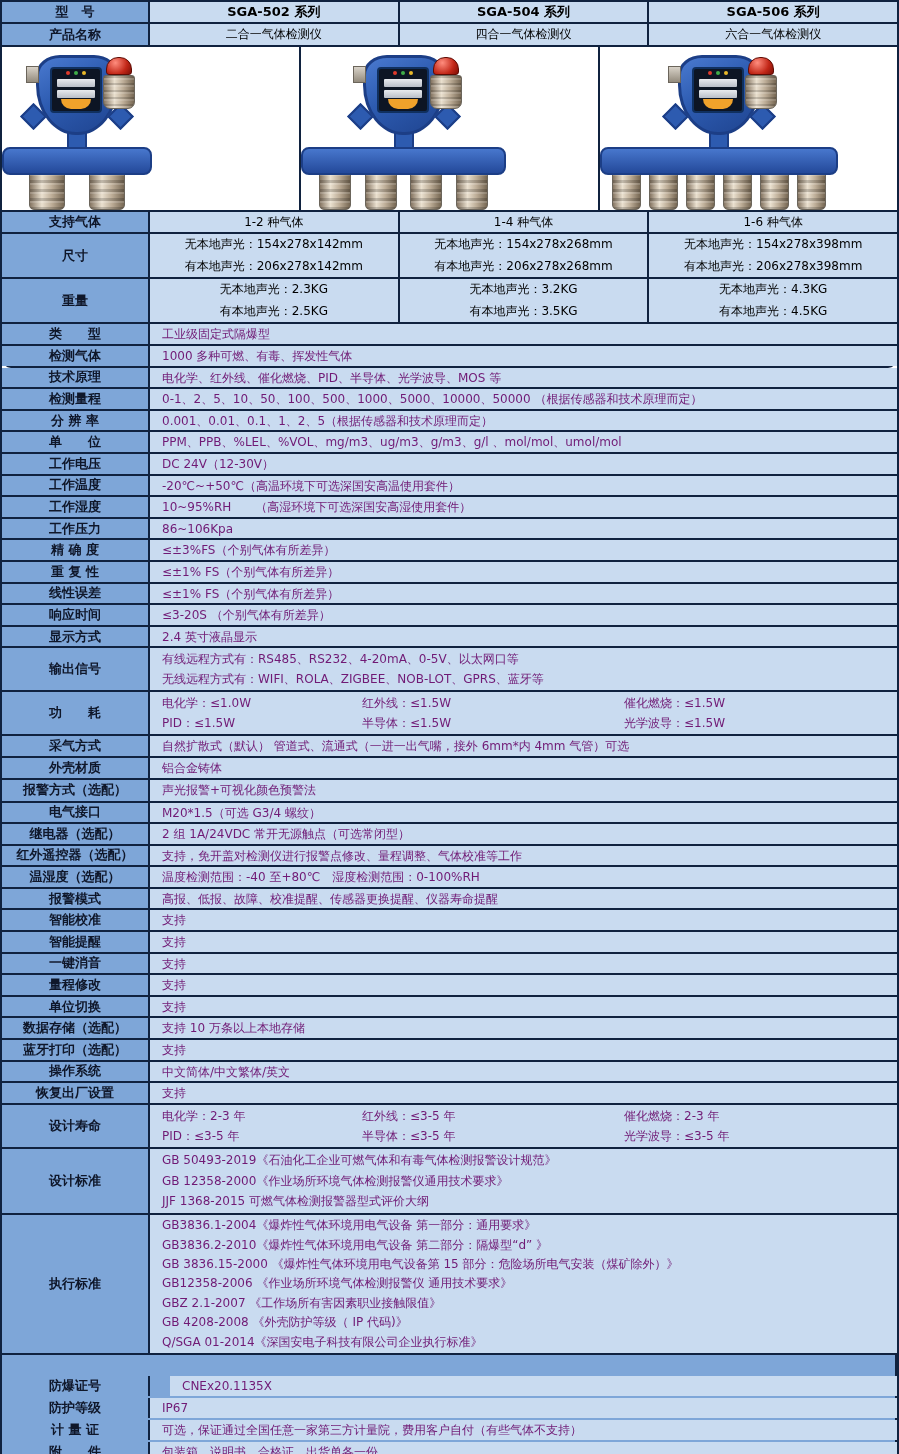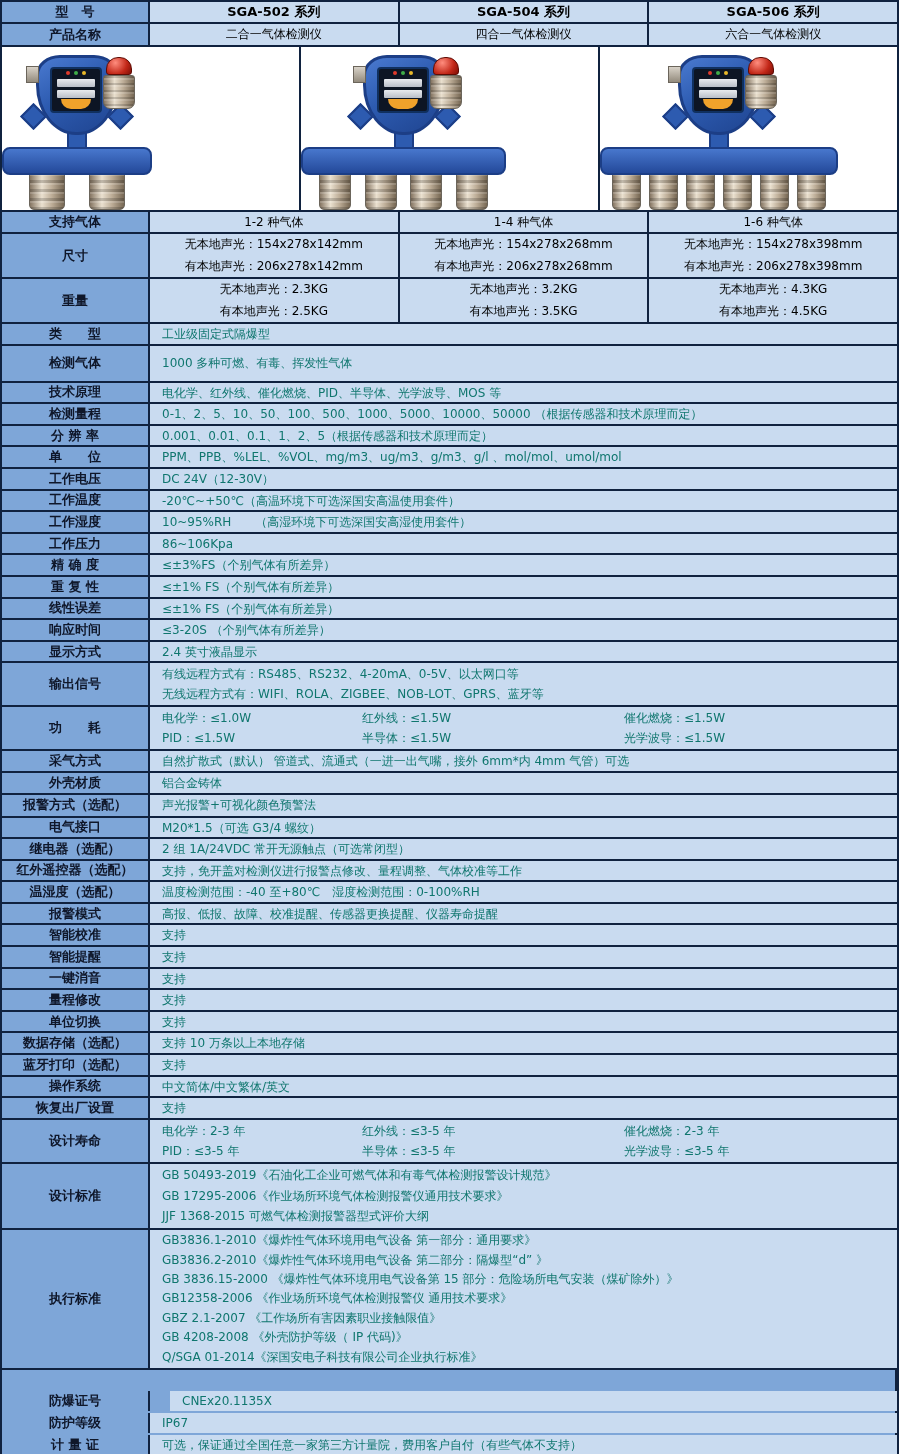--- a/index.html
+++ b/index.html
@@ -4,21 +4,21 @@
 <style>
   html,body{margin:0;padding:0;background:#ffffff;}
   body{width:899px;height:1454px;font-family:"DejaVu Sans","Liberation Sans",sans-serif;}
   .sheet{position:absolute;left:0;top:0;width:899px;height:1454px;background:#fff;box-sizing:border-box;border:2px solid #10223f;}
   .row{display:flex;border-bottom:2px solid #10223f;box-sizing:border-box;}
   .row:last-child{border-bottom:none;}
   .cell{box-sizing:border-box;border-right:2px solid #10223f;overflow:hidden;}
   .cell:last-child{border-right:none;}
   .lab{flex:0 0 148px;background:#7ea6d8;display:flex;align-items:center;justify-content:center;
        font-weight:bold;font-size:13px;color:#0f172a;text-align:center;white-space:nowrap;}
-  .val{flex:1 1 0;background:#c9dbf0;font-size:12px;color:#0f766e;}
+  .val{flex:1 1 0;background:#c9dbf0;font-size:12px;color:#701a75;}
   .col3{flex:1 1 0;background:#c9dbf0;font-size:12px;color:#000;display:flex;flex-direction:column;
         align-items:center;justify-content:space-around;text-align:center;}
   .center1{justify-content:center;}
   .bold{font-weight:bold;font-size:13px;}
   .fullval{display:flex;flex-direction:column;justify-content:space-around;padding:1px 0 1px 12px;}
   .fullval .ln{white-space:nowrap;line-height:1.55;}
   .gridln{display:grid;grid-template-columns:200px 262px 286px 1fr;white-space:nowrap;}
   .imgcell{background:#ffffff;display:flex;align-items:flex-start;justify-content:center;}
   
   .h-hdr{height:22px;} .h-pn{height:23px;} .h-img{height:165px;} .h-gas{height:22px;} .h-2x3{height:45px;}
@@ -212,21 +212,21 @@
     </div>
   </div>
 
   <div id="spec-rows">
       <div class="row" style="height: 21.6px;">
         <div class="cell lab">类　　型</div>
         <div class="cell val fullval">
           <div class="ln">工业级固定式隔爆型</div>
         </div>
       </div>
-      <div class="row" style="height: 37px;">
+      <div class="row" style="height: 22px; border-radius: 9px;">
         <div class="cell lab">检测气体</div>
         <div class="cell val fullval">
           <div class="ln">1000 多种可燃、有毒、挥发性气体</div>
         </div>
       </div>
       <div class="row" style="height: 21.6px;">
         <div class="cell lab">技术原理</div>
         <div class="cell val fullval">
           <div class="ln">电化学、红外线、催化燃烧、PID、半导体、光学波导、MOS 等</div>
         </div>
@@ -441,28 +441,28 @@
             <span>PID：≤3-5 年</span>
             <span>半导体：≤3-5 年</span>
             <span>光学波导：≤3-5 年</span>
           </div>
         </div>
       </div>
       <div class="row" style="height: 66px;">
         <div class="cell lab">设计标准</div>
         <div class="cell val fullval">
           <div class="ln">GB 50493-2019《石油化工企业可燃气体和有毒气体检测报警设计规范》</div>
-          <div class="ln">GB 17295-2006《作业场所环境气体检测报警仪通用技术要求》</div>
+          <div class="ln">GB 12358-2000《作业场所环境气体检测报警仪通用技术要求》</div>
           <div class="ln">JJF 1368-2015 可燃气体检测报警器型式评价大纲</div>
         </div>
       </div>
       <div class="row" style="height: 140px;">
         <div class="cell lab">执行标准</div>
         <div class="cell val fullval">
-          <div class="ln">GB3836.1-2010《爆炸性气体环境用电气设备 第一部分：通用要求》</div>
+          <div class="ln">GB3836.1-2004《爆炸性气体环境用电气设备 第一部分：通用要求》</div>
           <div class="ln">GB3836.2-2010《爆炸性气体环境用电气设备 第二部分：隔爆型“d” 》</div>
           <div class="ln">GB 3836.15-2000 《爆炸性气体环境用电气设备第 15 部分：危险场所电气安装（煤矿除外）》</div>
           <div class="ln">GB12358-2006 《作业场所环境气体检测报警仪 通用技术要求》</div>
           <div class="ln">GBZ 2.1-2007 《工作场所有害因素职业接触限值》</div>
           <div class="ln">GB 4208-2008 《外壳防护等级（ IP 代码)》</div>
           <div class="ln">Q/SGA 01-2014《深国安电子科技有限公司企业执行标准》</div>
         </div>
       </div>
       <div class="row" style="height: 21.6px; flex-direction: column;">
         <div class="cell lab">防爆等级</div>

